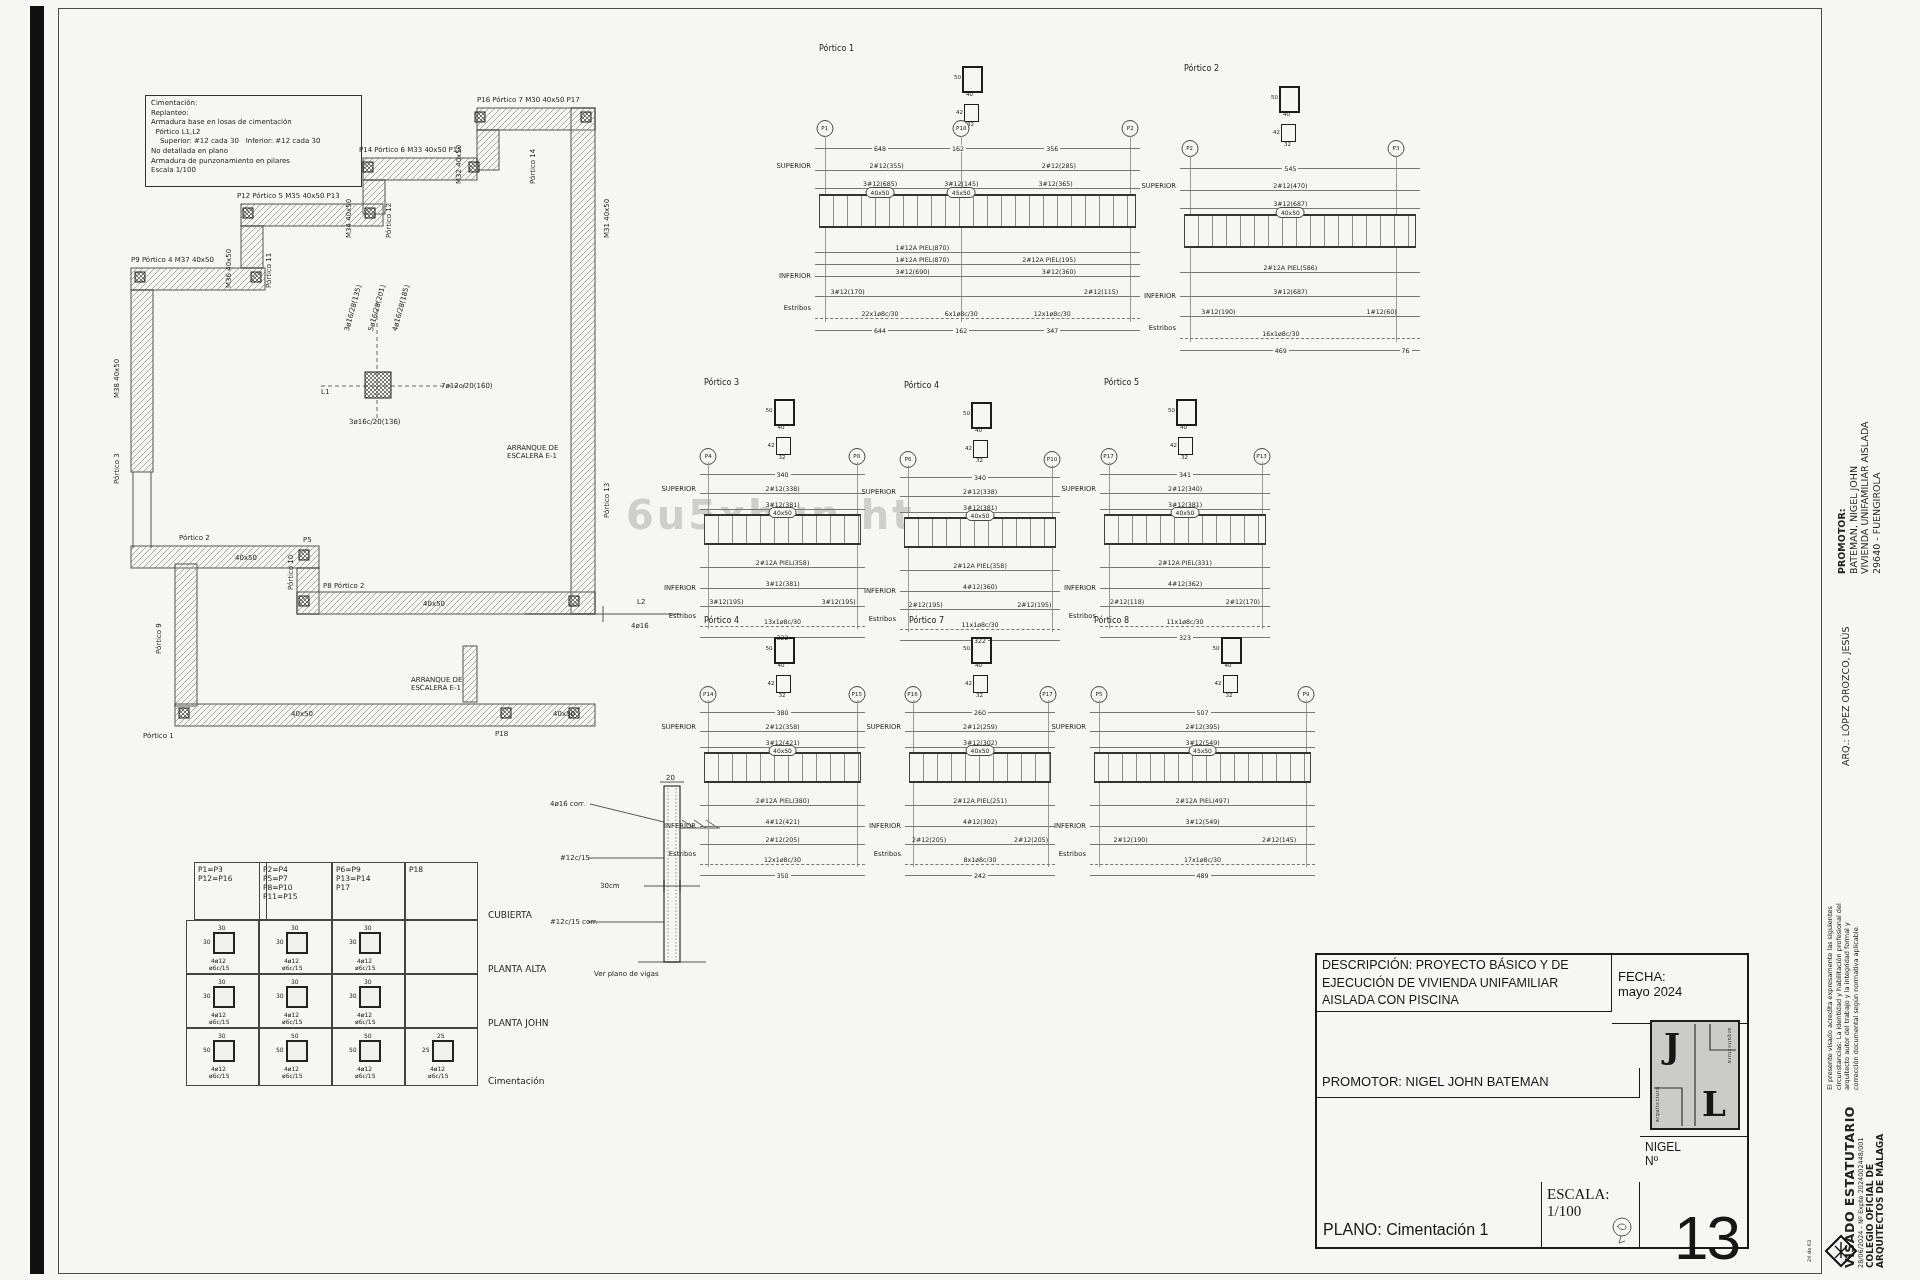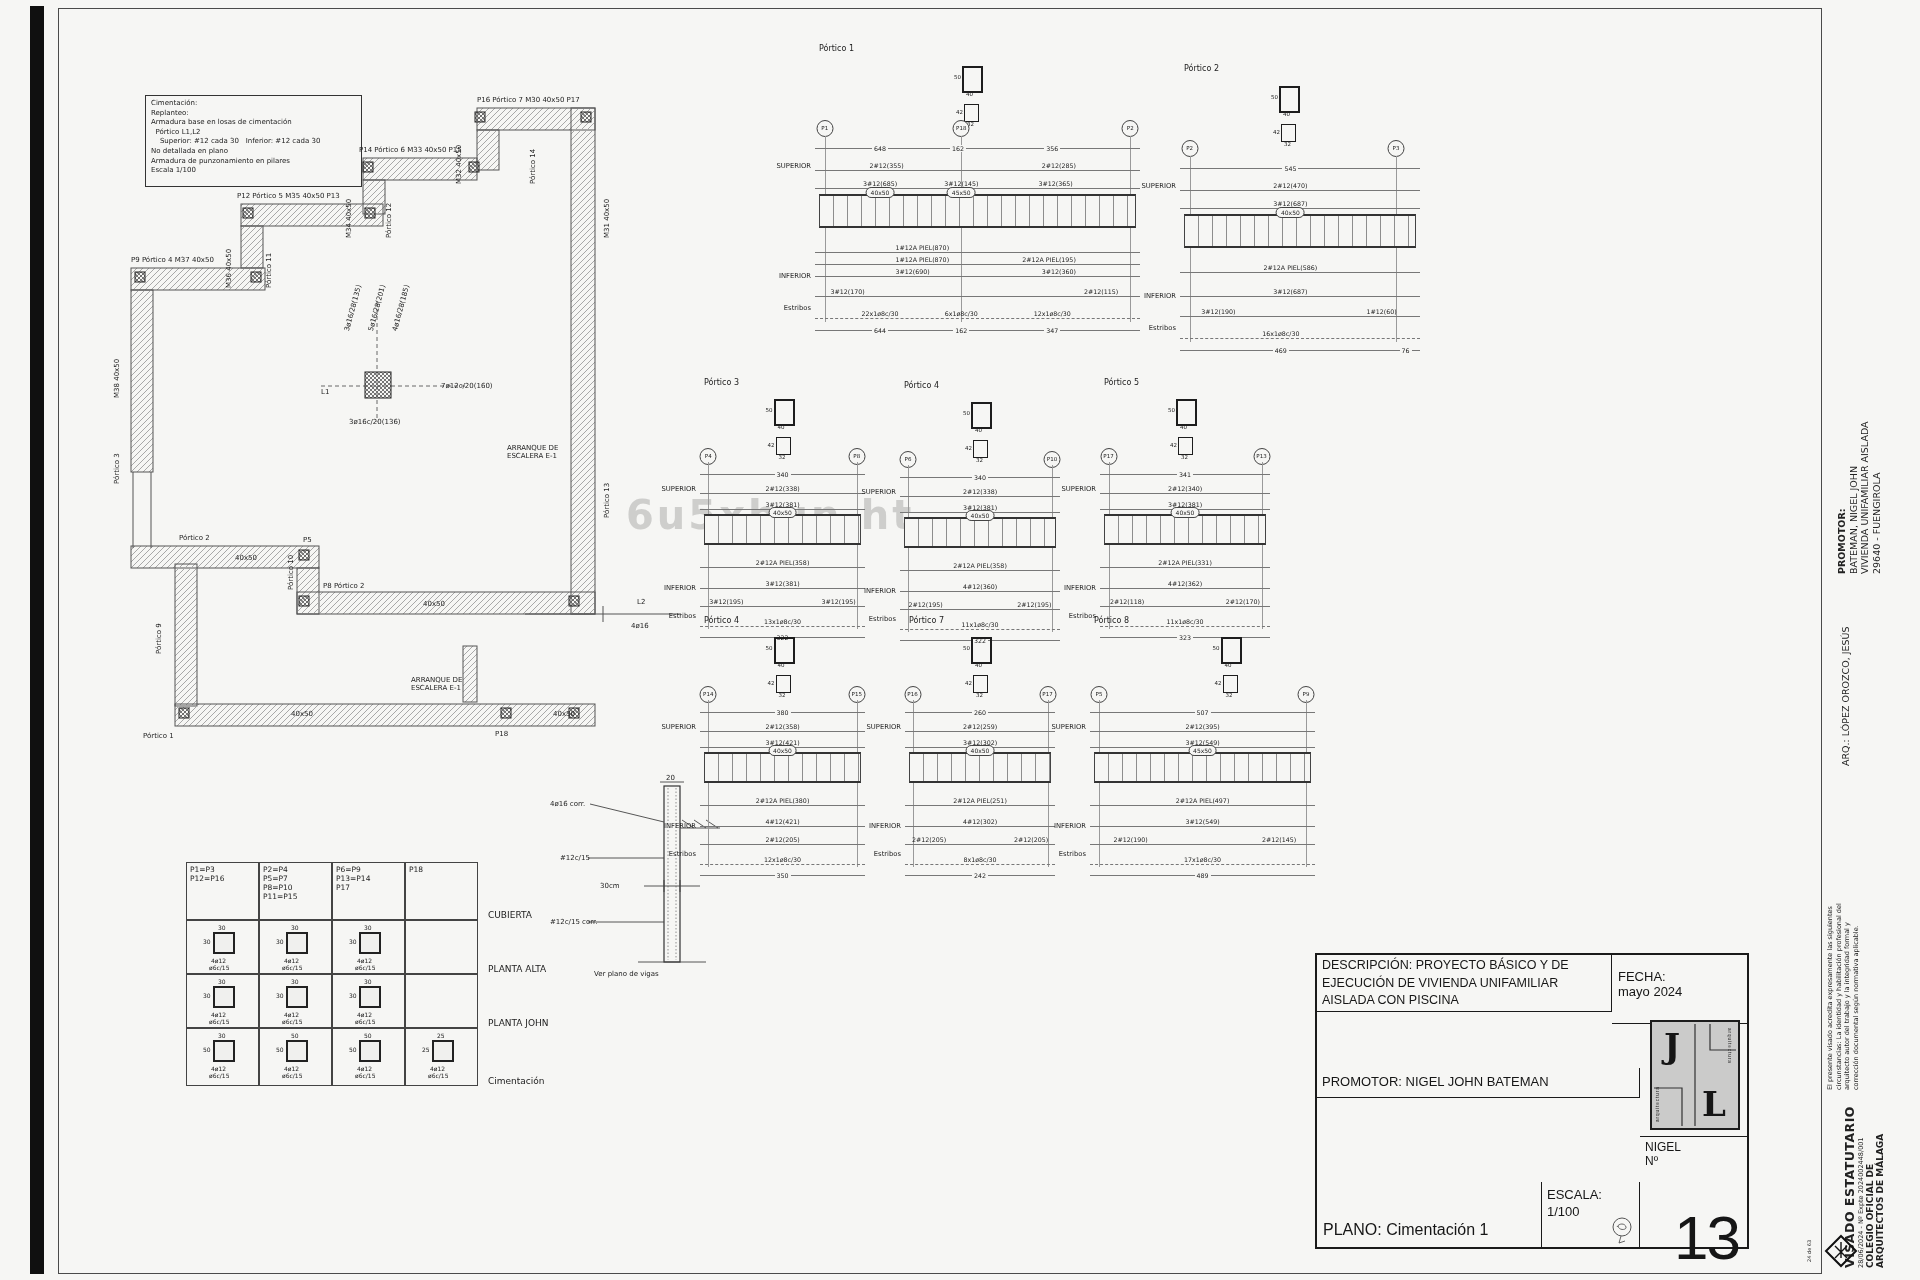--- a/index.html
+++ b/index.html
@@ -55,21 +55,21 @@
   .tb-cell{position:absolute;box-sizing:border-box;}
   .bb{border-bottom:1.5px solid #1a1a1a;} .br{border-right:1.5px solid #1a1a1a;}
   #tb .desc{font-size:12.5px;line-height:17.5px;padding:2px 5px;font-weight:500;}
   #tb .fecha{font-size:13px;padding:2px 6px;}
   #tb .situ{font-size:12px;line-height:18px;padding:2px 5px;}
   #tb .oneline{font-size:13px;padding:6px 5px 0 5px;}
   .addr-line{display:flex;justify-content:space-between;font-size:8.5px;padding:3px 4px 1px 4px;
              border-bottom:1px solid #1a1a1a;}
   .addr-line2{font-size:9.5px;padding:2px 4px;font-weight:600;border-bottom:0;}
   #plano-cell{font-size:16px;}
-  #escala-cell{font-size:13px;line-height:17px;padding:4px 5px;}
+  #escala-cell{font-size:15px;line-height:17px;padding:4px 5px;font-family:Liberation Serif, serif;}
   #planono-cell{font-size:12px;line-height:14px;padding:3px 5px;}
   #big-no{position:absolute;right:8px;bottom:2px;font-size:62px;font-weight:400;letter-spacing:-2px;
           font-family:"Liberation Sans",sans-serif;}
   #jl-logo{position:absolute;left:10px;top:8px;width:86px;height:106px;background:#cbcbca;
            border:2px solid #1d1d1d;}
   #jl-logo .J{position:absolute;left:12px;top:4px;font-size:34px;font-weight:bold;font-family:"DejaVu Serif",serif;}
   #jl-logo .L{position:absolute;right:12px;bottom:4px;font-size:34px;font-weight:bold;font-family:"DejaVu Serif",serif;}
   .jl-side{position:absolute;font-size:4.5px;letter-spacing:1px;transform-origin:0 0;color:#222;}
   
   .rot{position:absolute;transform:rotate(-90deg);transform-origin:0 0;color:#222;}
@@ -171,21 +171,21 @@
         <line x1="96" y1="114" x2="152" y2="114"></line>
         <line x1="116" y1="108" x2="116" y2="120"></line>
           <line x1="132" y1="108" x2="132" y2="120"></line>
         <line x1="112" y1="10" x2="136" y2="10"></line>
         <line x1="90" y1="190" x2="158" y2="190"></line>
       </g>
     </svg>
   <span class="ws-label" style="left: 2px; top: 28px;">4ø16  corr.</span><span class="ws-label" style="left: 12px; top: 82px;">#12c/15</span><span class="ws-label" style="left: 52px; top: 110px;">30cm</span><span class="ws-label" style="left: 2px; top: 146px;">#12c/15  corr.</span><span class="ws-label" style="left: 118px; top: 2px;">20</span><span class="ws-label" style="left: 46px; top: 198px;">Ver plano de vigas</span></div>
 
   <div id="ptable">
-      <div class="pt-cell" style="left: 0px; top: 0px; width: 73px; height: 58px;">P1=P3
+      <div class="pt-cell" style="left: 8px; top: 0px; width: 73px; height: 58px;">P1=P3
 P12=P16</div>
       <div class="pt-cell" style="left: 73px; top: 0px; width: 73px; height: 58px;">P2=P4
 P5=P7
 P8=P10
 P11=P15</div>
       <div class="pt-cell" style="left: 146px; top: 0px; width: 73px; height: 58px;">P6=P9
 P13=P14
 P17</div>
       <div class="pt-cell" style="left: 219px; top: 0px; width: 73px; height: 58px;">P18</div>
       <div class="pt-cell" style="left: 0px; top: 58px; width: 73px; height: 54px;"><div class="pico" style="left: 14px; top: 2px; width: 44px; height: 48px;"><div class="sq" style="left: 12px; top: 9px; width: 18px; height: 18px;"></div><span style="left: 17px; top: 0px;">30</span><span style="left: 2px; top: 14px;">30</span><span style="left: 10px; top: 33px;">4ø12</span><span style="left: 8px; top: 40px;">ø6c/15</span></div></div>

